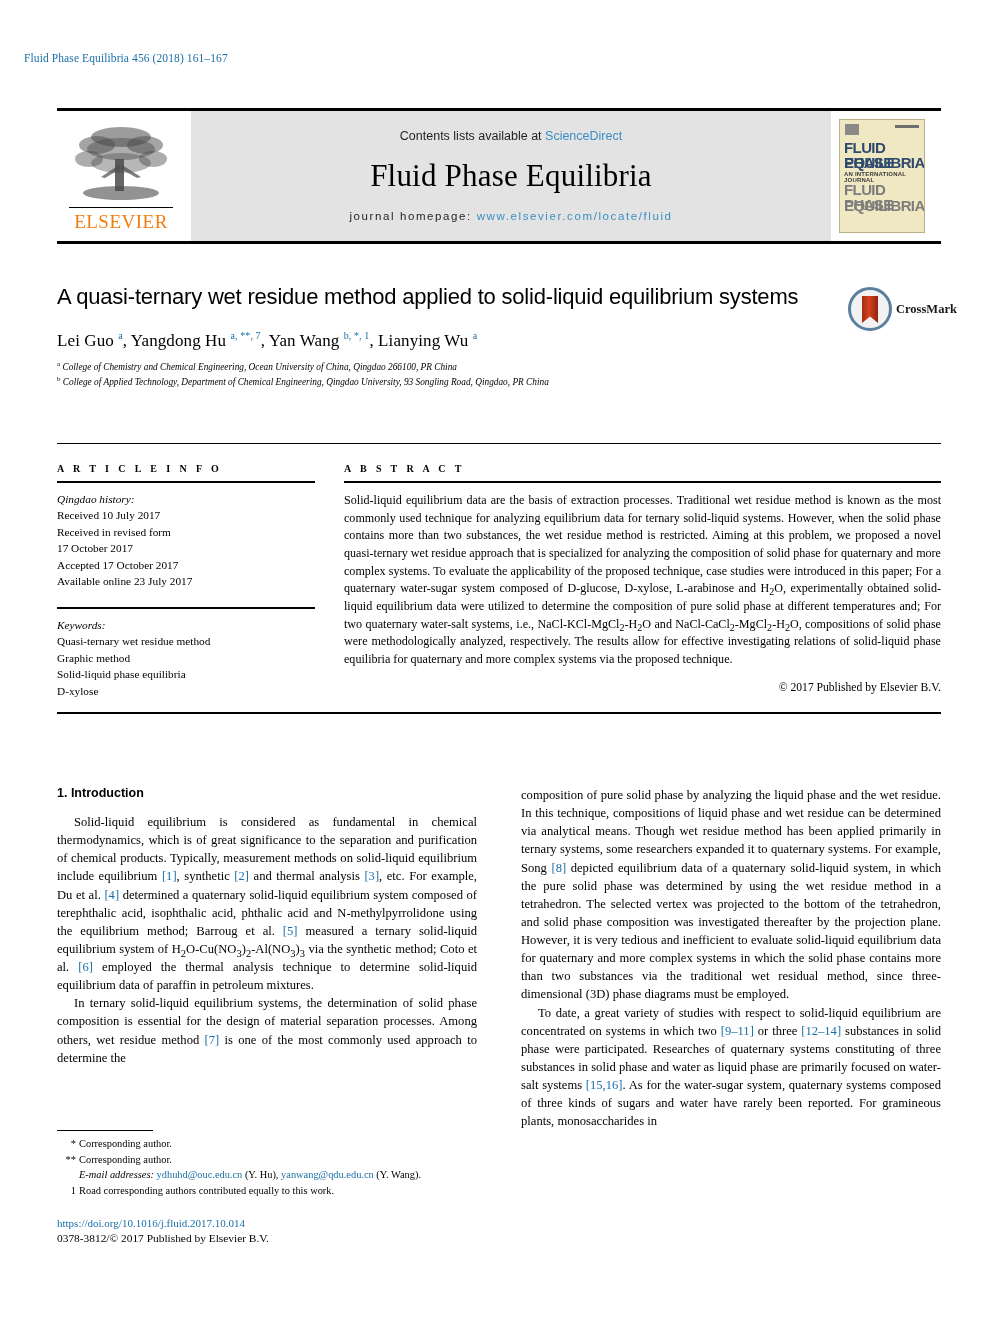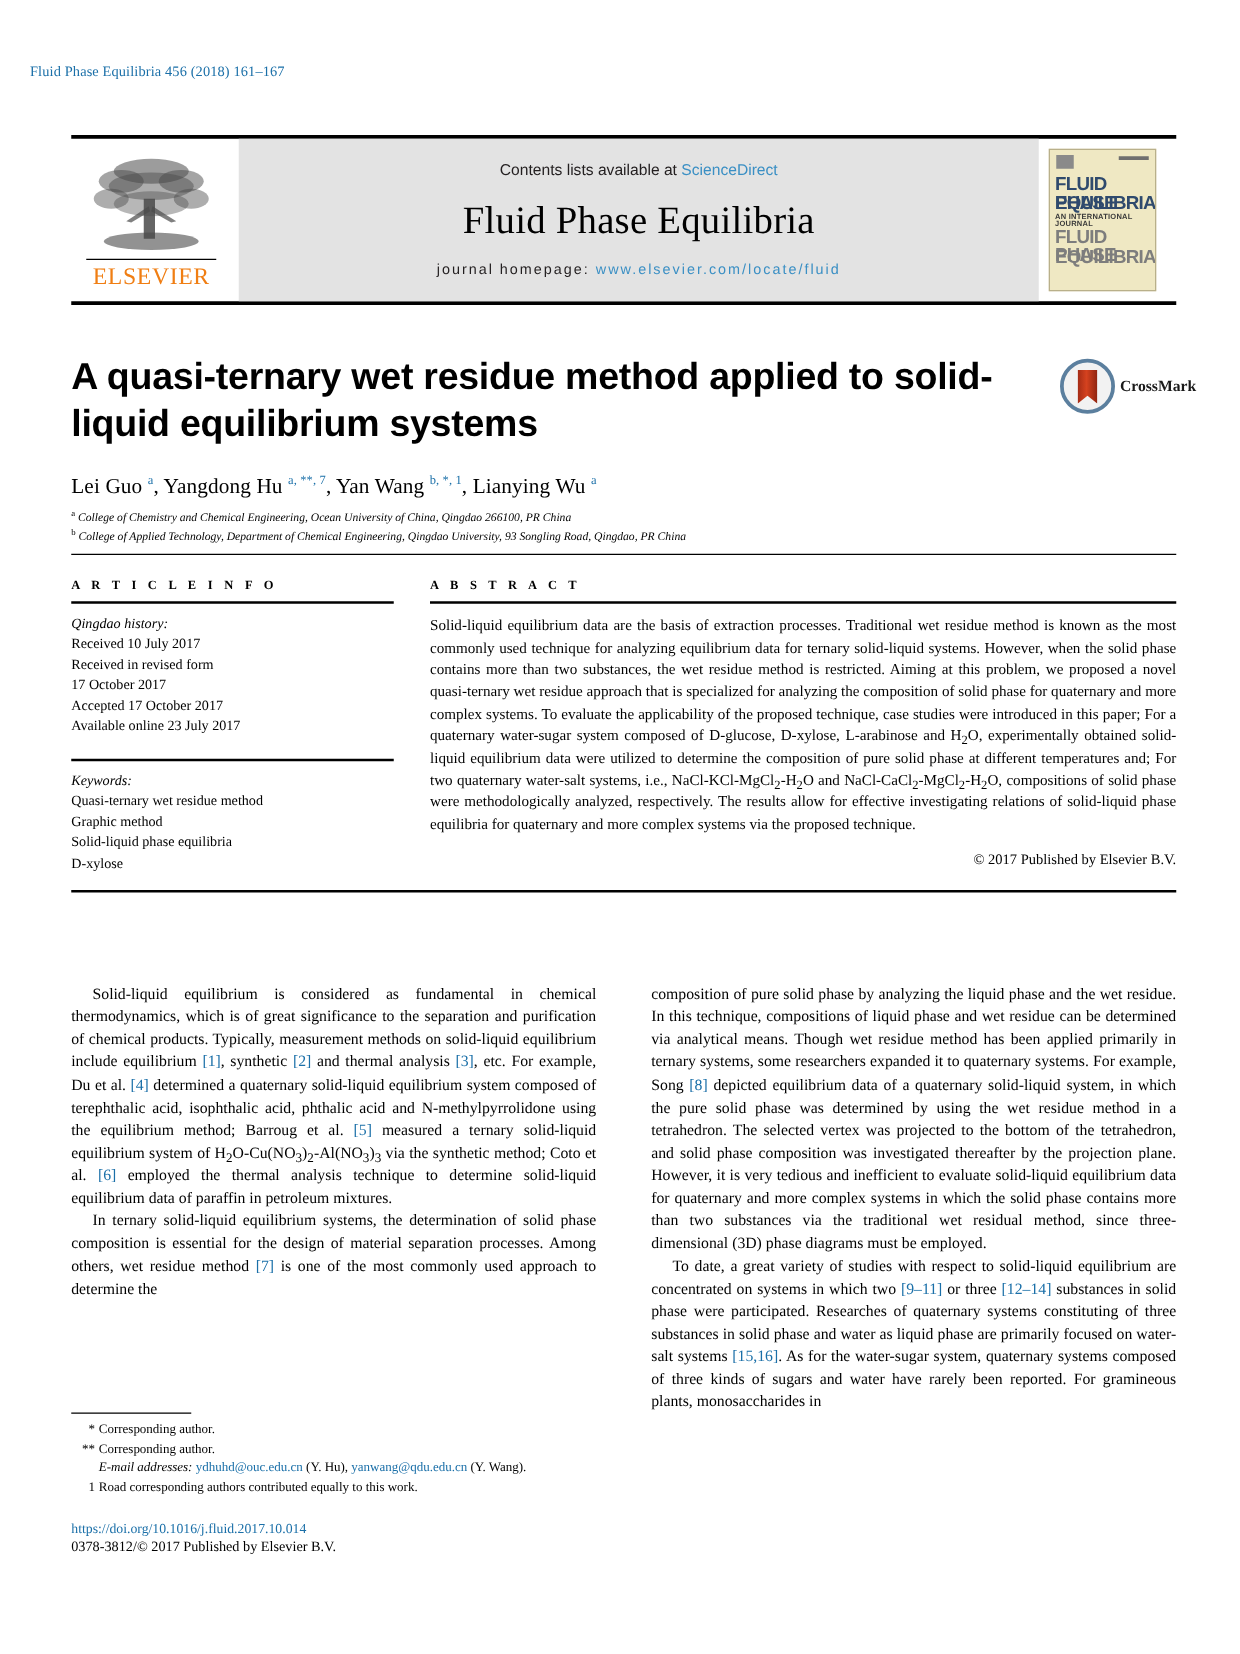--- a/index.html
+++ b/index.html
@@ -153,23 +153,23 @@
 
   
   .title-block {
     position: absolute;
     top: 283px;
     left: 57px;
     width: 780px;
   }
   .paper-title {
     font-family: "Liberation Sans", sans-serif;
-    font-size: 30px;
+    font-size: 22px;
     line-height: 1.26;
-    font-weight: bold;
+    font-weight: normal;
     color: #000;
     margin: 0;
     letter-spacing: -0.2px;
   }
   .authors {
     font-family: "Liberation Serif", serif;
     font-size: 17px;
     margin-top: 20px;
     color: #000;
     letter-spacing: 0.1px;
@@ -478,20 +478,21 @@
   <div class="abs-col">
     <div class="sec-head">A B S T R A C T</div>
     <div class="rule-strong"></div>
     <div class="abstract-text">Solid-liquid equilibrium data are the basis of extraction processes. Traditional wet residue method is known as the most commonly used technique for analyzing equilibrium data for ternary solid-liquid systems. However, when the solid phase contains more than two substances, the wet residue method is restricted. Aiming at this problem, we proposed a novel quasi-ternary wet residue approach that is specialized for analyzing the composition of solid phase for quaternary and more complex systems. To evaluate the applicability of the proposed technique, case studies were introduced in this paper; For a quaternary water-sugar system composed of D-glucose, D-xylose, L-arabinose and H<sub>2</sub>O, experimentally obtained solid-liquid equilibrium data were utilized to determine the composition of pure solid phase at different temperatures and; For two quaternary water-salt systems, i.e., NaCl-KCl-MgCl<sub>2</sub>-H<sub>2</sub>O and NaCl-CaCl<sub>2</sub>-MgCl<sub>2</sub>-H<sub>2</sub>O, compositions of solid phase were methodologically analyzed, respectively. The results allow for effective investigating relations of solid-liquid phase equilibria for quaternary and more complex systems via the proposed technique.</div>
     <div class="copyright">© 2017 Published by Elsevier B.V.</div>
   </div>
 
   <div class="hr-bottom-abs"></div>
 
   <div class="body-left">
+    <h2 class="h-sec">1. Introduction</h2>
     <p class="p">Solid-liquid equilibrium is considered as fundamental in chemical thermodynamics, which is of great significance to the separation and purification of chemical products. Typically, measurement methods on solid-liquid equilibrium include equilibrium <span class="ref">[1]</span>, synthetic <span class="ref">[2]</span> and thermal analysis <span class="ref">[3]</span>, etc. For example, Du et al. <span class="ref">[4]</span> determined a quaternary solid-liquid equilibrium system composed of terephthalic acid, isophthalic acid, phthalic acid and N-methylpyrrolidone using the equilibrium method; Barroug et al. <span class="ref">[5]</span> measured a ternary solid-liquid equilibrium system of H<sub>2</sub>O-Cu(NO<sub>3</sub>)<sub>2</sub>-Al(NO<sub>3</sub>)<sub>3</sub> via the synthetic method; Coto et al. <span class="ref">[6]</span> employed the thermal analysis technique to determine solid-liquid equilibrium data of paraffin in petroleum mixtures.</p>
     <p class="p">In ternary solid-liquid equilibrium systems, the determination of solid phase composition is essential for the design of material separation processes. Among others, wet residue method <span class="ref">[7]</span> is one of the most commonly used approach to determine the</p>
   </div>
 
   <div class="body-right">
     <p class="p noindent">composition of pure solid phase by analyzing the liquid phase and the wet residue. In this technique, compositions of liquid phase and wet residue can be determined via analytical means. Though wet residue method has been applied primarily in ternary systems, some researchers expanded it to quaternary systems. For example, Song <span class="ref">[8]</span> depicted equilibrium data of a quaternary solid-liquid system, in which the pure solid phase was determined by using the wet residue method in a tetrahedron. The selected vertex was projected to the bottom of the tetrahedron, and solid phase composition was investigated thereafter by the projection plane. However, it is very tedious and inefficient to evaluate solid-liquid equilibrium data for quaternary and more complex systems in which the solid phase contains more than two substances via the traditional wet residual method, since three-dimensional (3D) phase diagrams must be employed.</p>
     <p class="p">To date, a great variety of studies with respect to solid-liquid equilibrium are concentrated on systems in which two <span class="ref">[9–11]</span> or three <span class="ref">[12–14]</span> substances in solid phase were participated. Researches of quaternary systems constituting of three substances in solid phase and water as liquid phase are primarily focused on water-salt systems <span class="ref">[15,16]</span>. As for the water-sugar system, quaternary systems composed of three kinds of sugars and water have rarely been reported. For gramineous plants, monosaccharides in</p>
   </div>
 
   <div class="footnotes">

